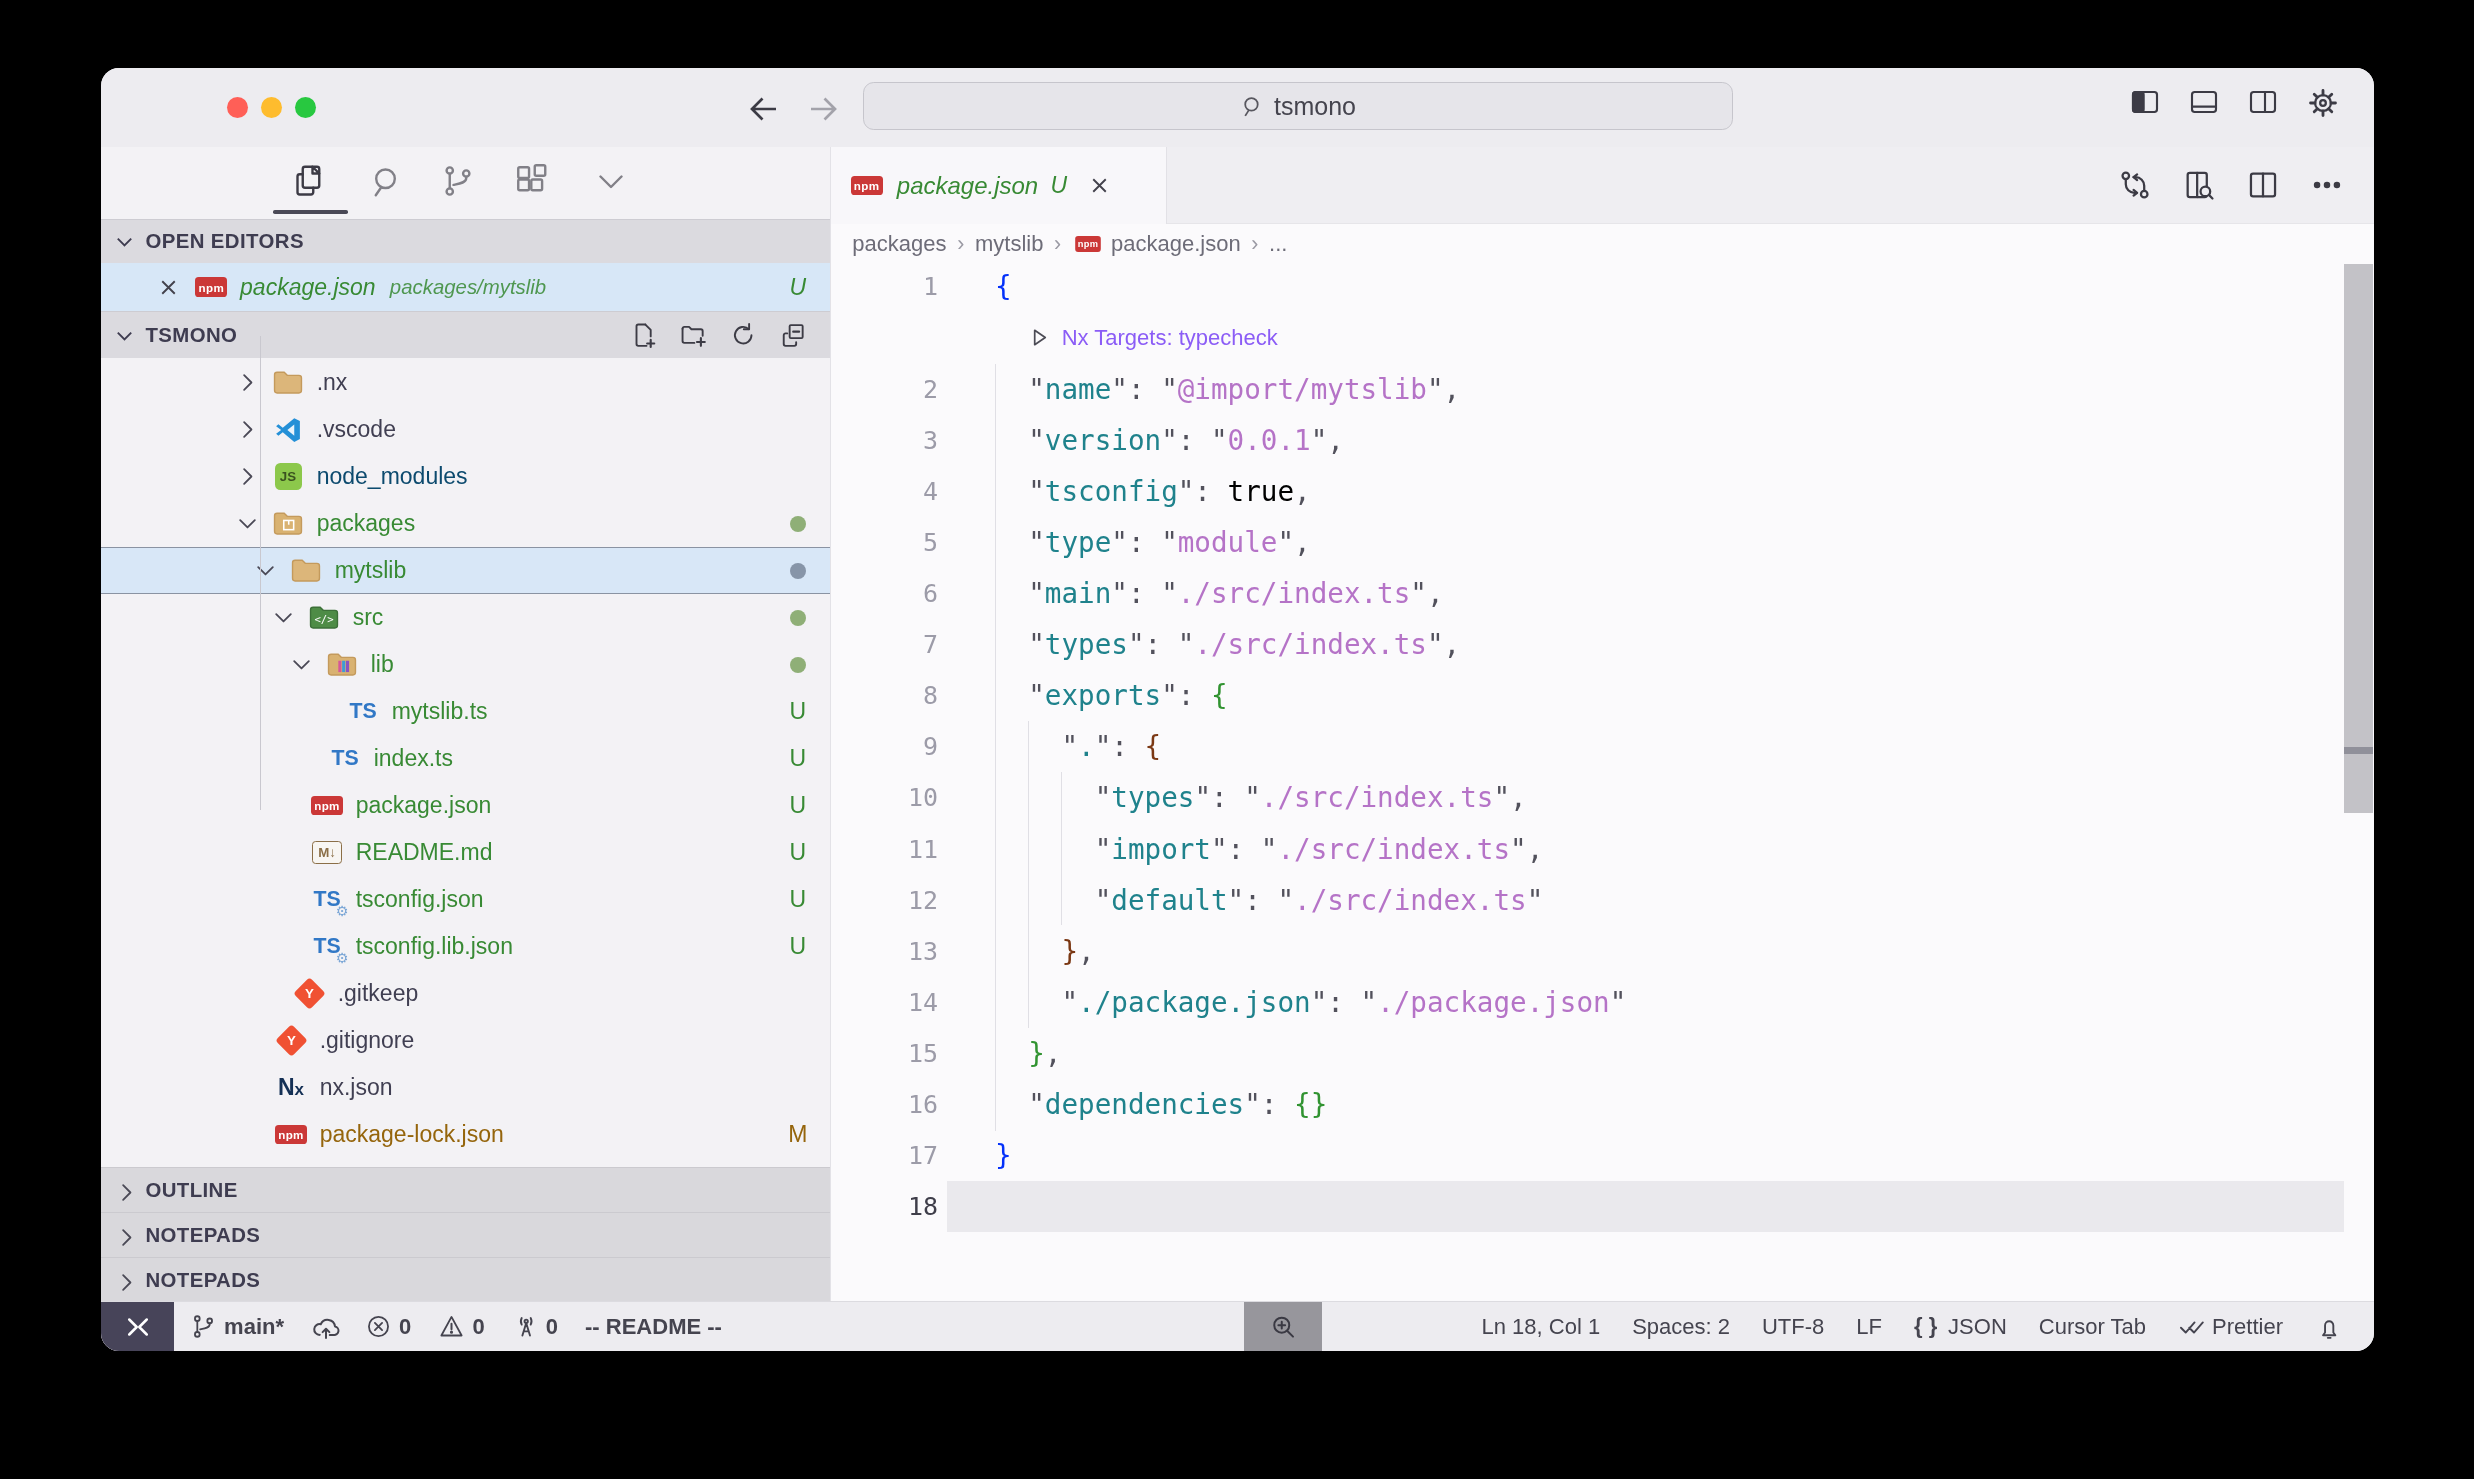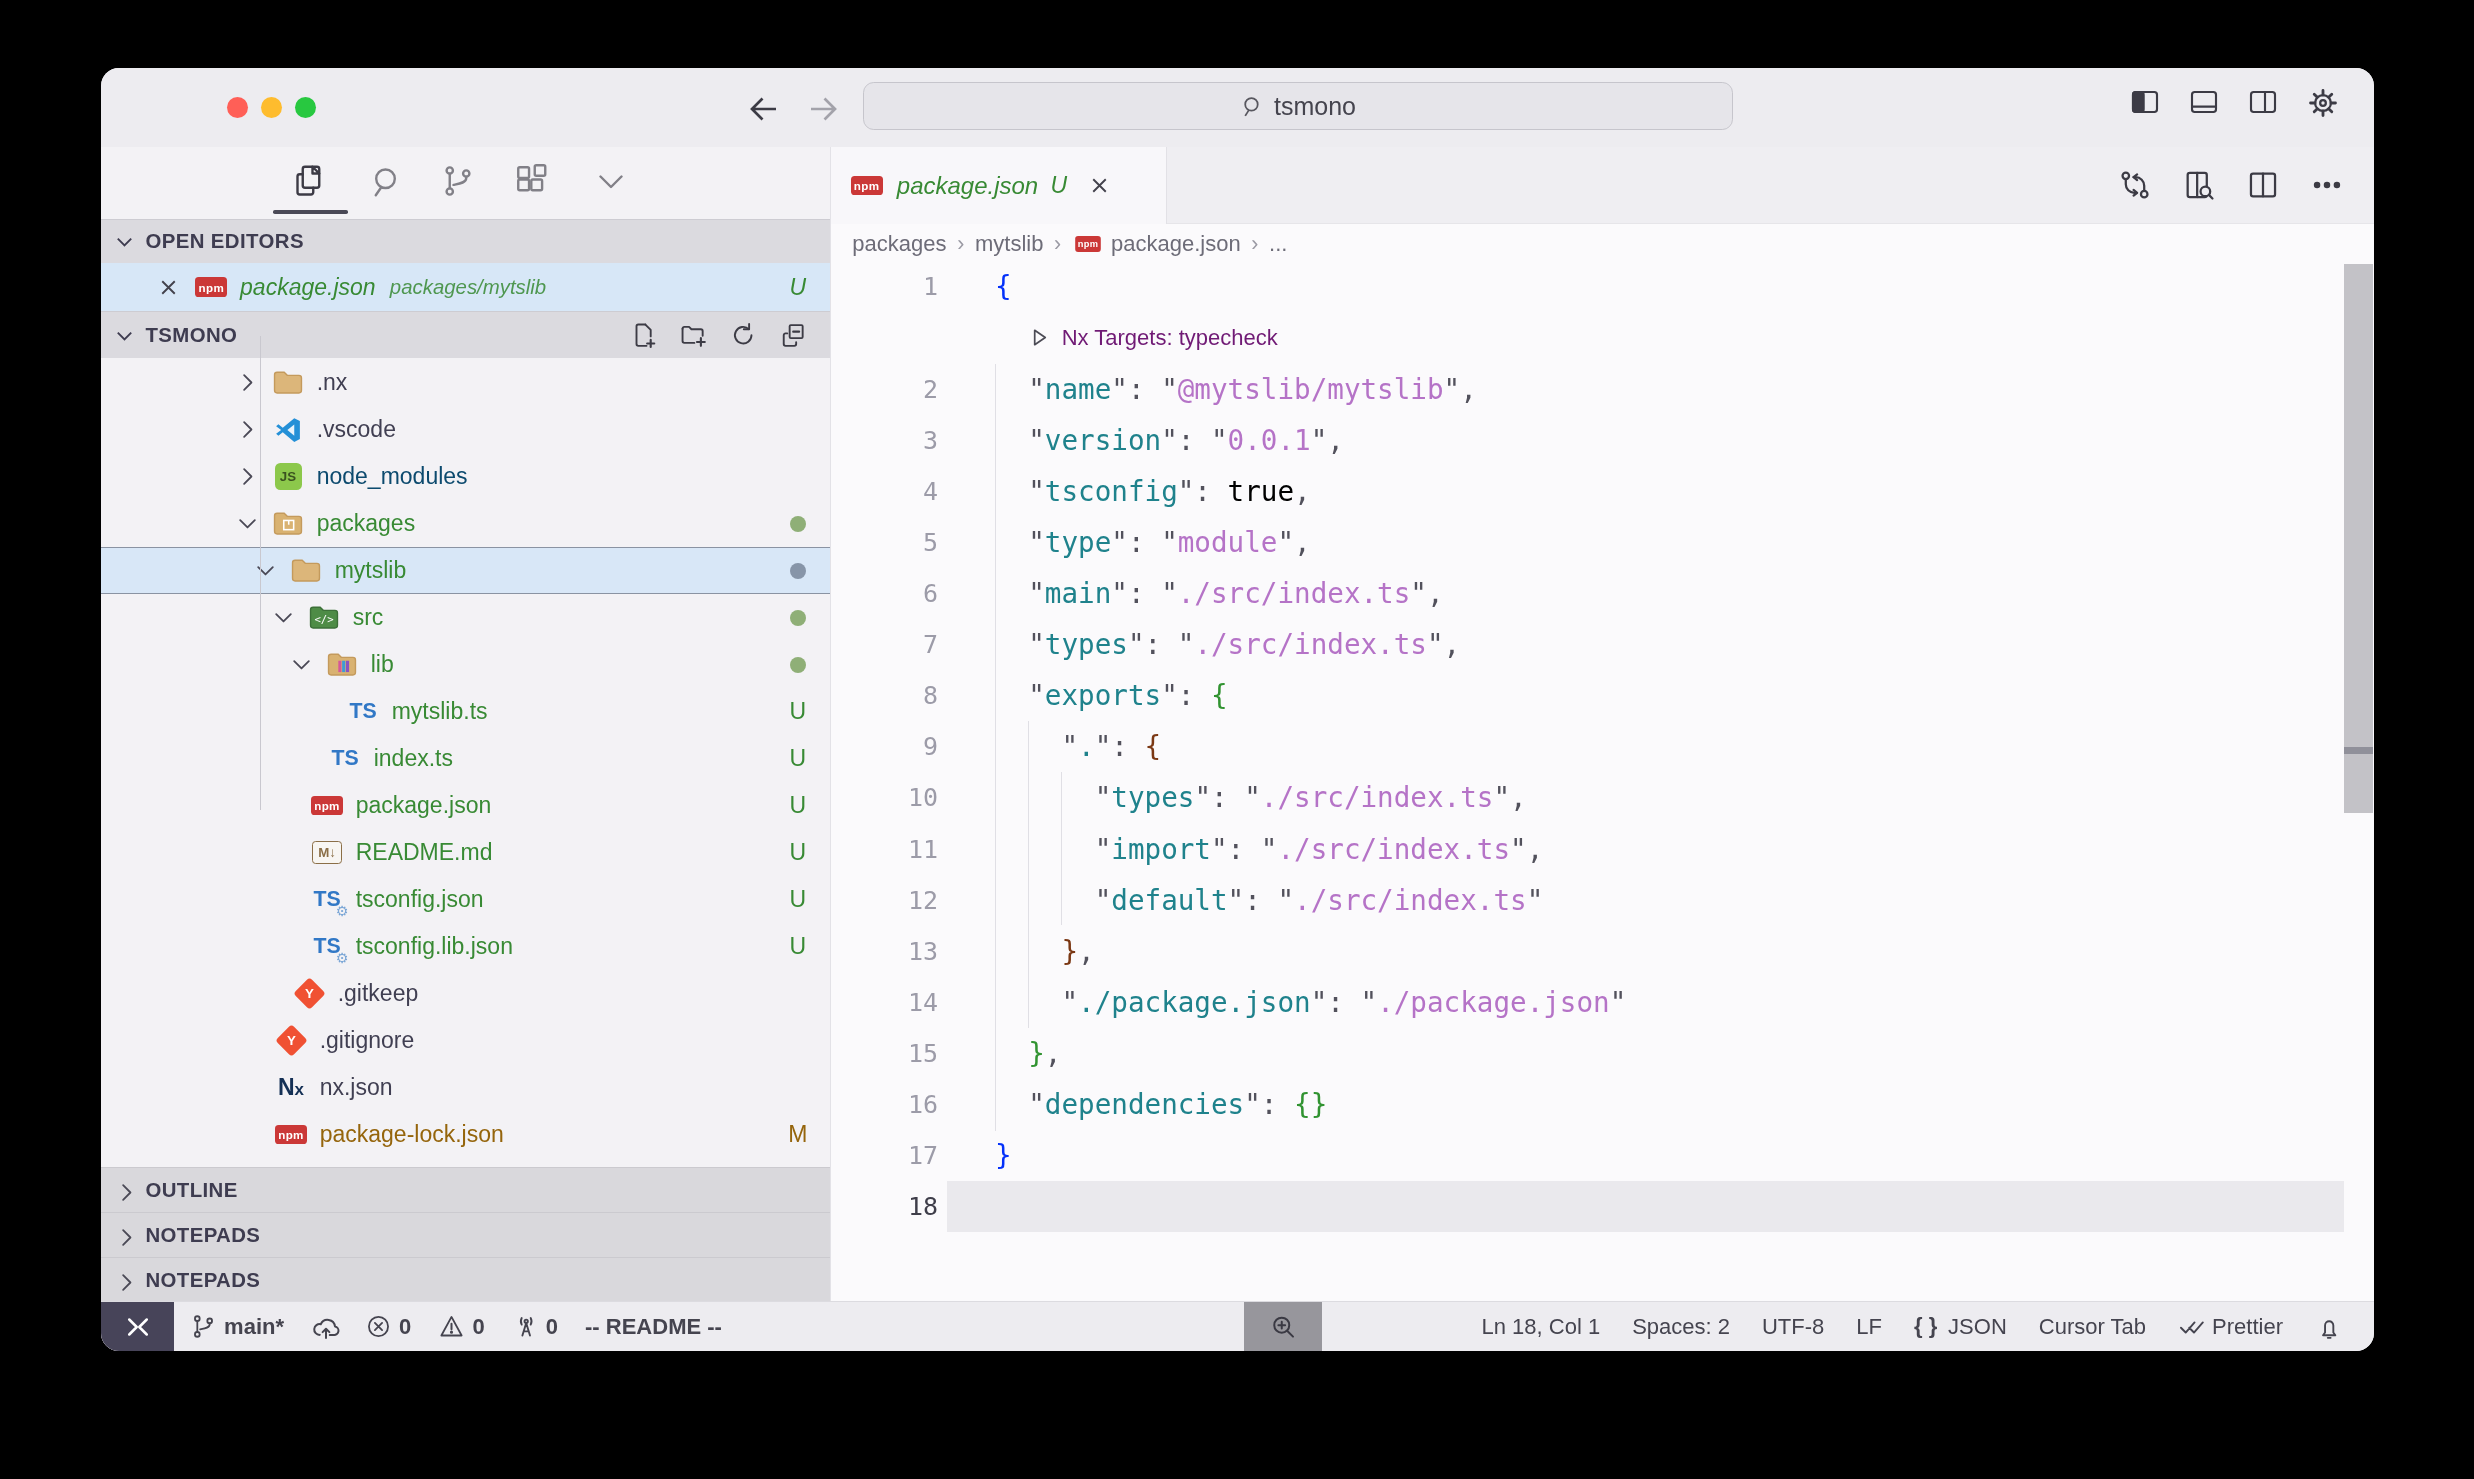--- a/index.html
+++ b/index.html
@@ -68,21 +68,21 @@
 
   #breadcrumbs { position:absolute; left:0; top:77px; width:100%; height:40px; display:flex; align-items:center; font-size:22px; color:#6D6C78; padding-left:21.3px; gap:7.1px; background:#FBFAFC; }
   #breadcrumbs .bsep { font-size:21.3px; color:#9B9AA4; padding:0 3.6px; }
 
   #codearea { position:absolute; left:0; top:117px; right:0; bottom:0; background:#FBFAFC; }
   .codeline { position:absolute; left:0; width:100%; height:51px; }
   .curline-bg { position:absolute; left:116px; right:30px; height:51px; background:#EAE9ED; }
   .lnum { position:absolute; left:0; width:107px; text-align:right; font-family:"DejaVu Sans Mono", monospace; font-size:25px; color:#9C9BA8; line-height:51px; }
   .lnum.active { color:#3F3E4A; }
   .ltext { position:absolute; left:164px; font-family:"DejaVu Sans Mono", monospace; font-size:27.6px; line-height:51px; white-space:pre; }
-  .lens { position:absolute; left:197px; font-size:22px; color:#701a75; line-height:51px; display:flex; align-items:center; gap:10.7px; height:51px; }
+  .lens { position:absolute; left:197px; font-size:22px; color:#8b5cf6; line-height:51px; display:flex; align-items:center; gap:10.7px; height:51px; }
   .lens .icon { width:23px; height:23px; }
   .tok-p { color:#52515C; } .tok-key { color:#1F828C; } .tok-str { color:#B573C7; }
   .tok-kw { color:#000000; } .tok-b1 { color:#0431FA; } .tok-b2 { color:#319331; } .tok-b3 { color:#7B3814; }
   .iguide { position:absolute; width:0.9px; background:#E0DFE5; }
   #scrollthumb { position:absolute; right:0.9px; width:29px; top:117px; height:549px; background:#C3C2C7; }
   #scrollmarker { position:absolute; right:0.9px; width:29px; top:600px; height:7.1px; background:#90909A; }
 
   
   #statusbar { flex:0 0 50px; background:#EDECF0; border-top:0.9px solid #DCDBE0; display:flex; align-items:center; position:relative; color:#45444F; font-size:22px; }
   .sb-left { display:flex; align-items:center; height:100%;font-weight:bold; }
@@ -551,21 +551,21 @@
           </div>
           <div class="codeline" style="top:48px">
             <span class="lens"><span class="icon">
                 <svg viewBox="0 0 24 24" width="23" height="23" fill="none" stroke="#4C4B55" stroke-width="1.8" stroke-linecap="round" stroke-linejoin="round">
                   <path d="M7 4.5 18 12 7 19.5z"></path>
                 </svg>
               </span>Nx Targets: typecheck</span>
           </div>
           <div class="codeline" style="top:100px">
     <span class="lnum ">2</span>
-    <span class="ltext"><span class="tok-p">  "</span><span class="tok-key">name</span><span class="tok-p">": "</span><span class="tok-str">@mytslib/mytslib</span><span class="tok-p">",</span></span>
+    <span class="ltext"><span class="tok-p">  "</span><span class="tok-key">name</span><span class="tok-p">": "</span><span class="tok-str">@import/mytslib</span><span class="tok-p">",</span></span>
           </div>
           <div class="codeline" style="top:151px">
     <span class="lnum ">3</span>
     <span class="ltext"><span class="tok-p">  "</span><span class="tok-key">version</span><span class="tok-p">": "</span><span class="tok-str">0.0.1</span><span class="tok-p">",</span></span>
           </div>
           <div class="codeline" style="top:202px">
     <span class="lnum ">4</span>
     <span class="ltext"><span class="tok-p">  "</span><span class="tok-key">tsconfig</span><span class="tok-p">": </span><span class="tok-kw">true</span><span class="tok-p">,</span></span>
           </div>
           <div class="codeline" style="top:253px">

